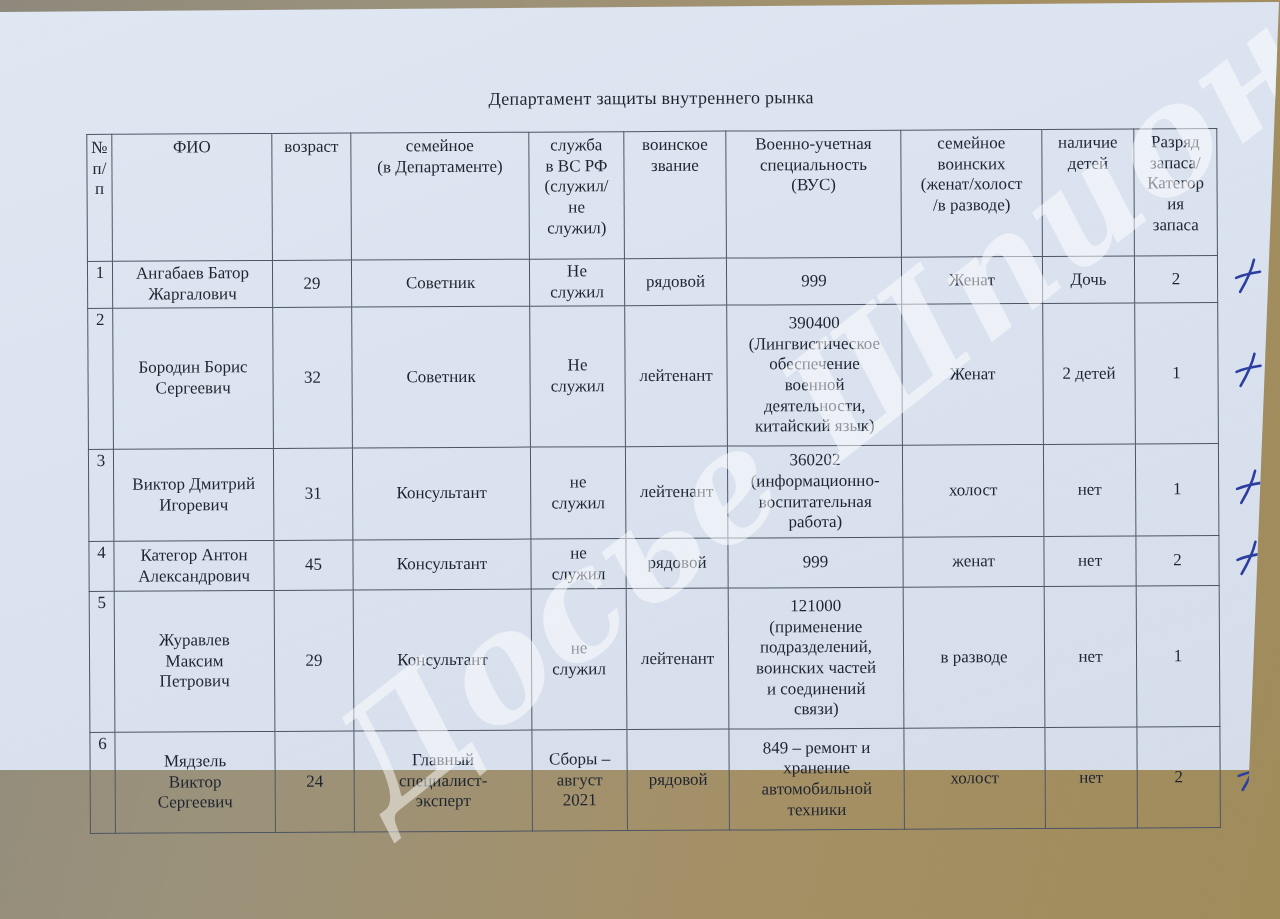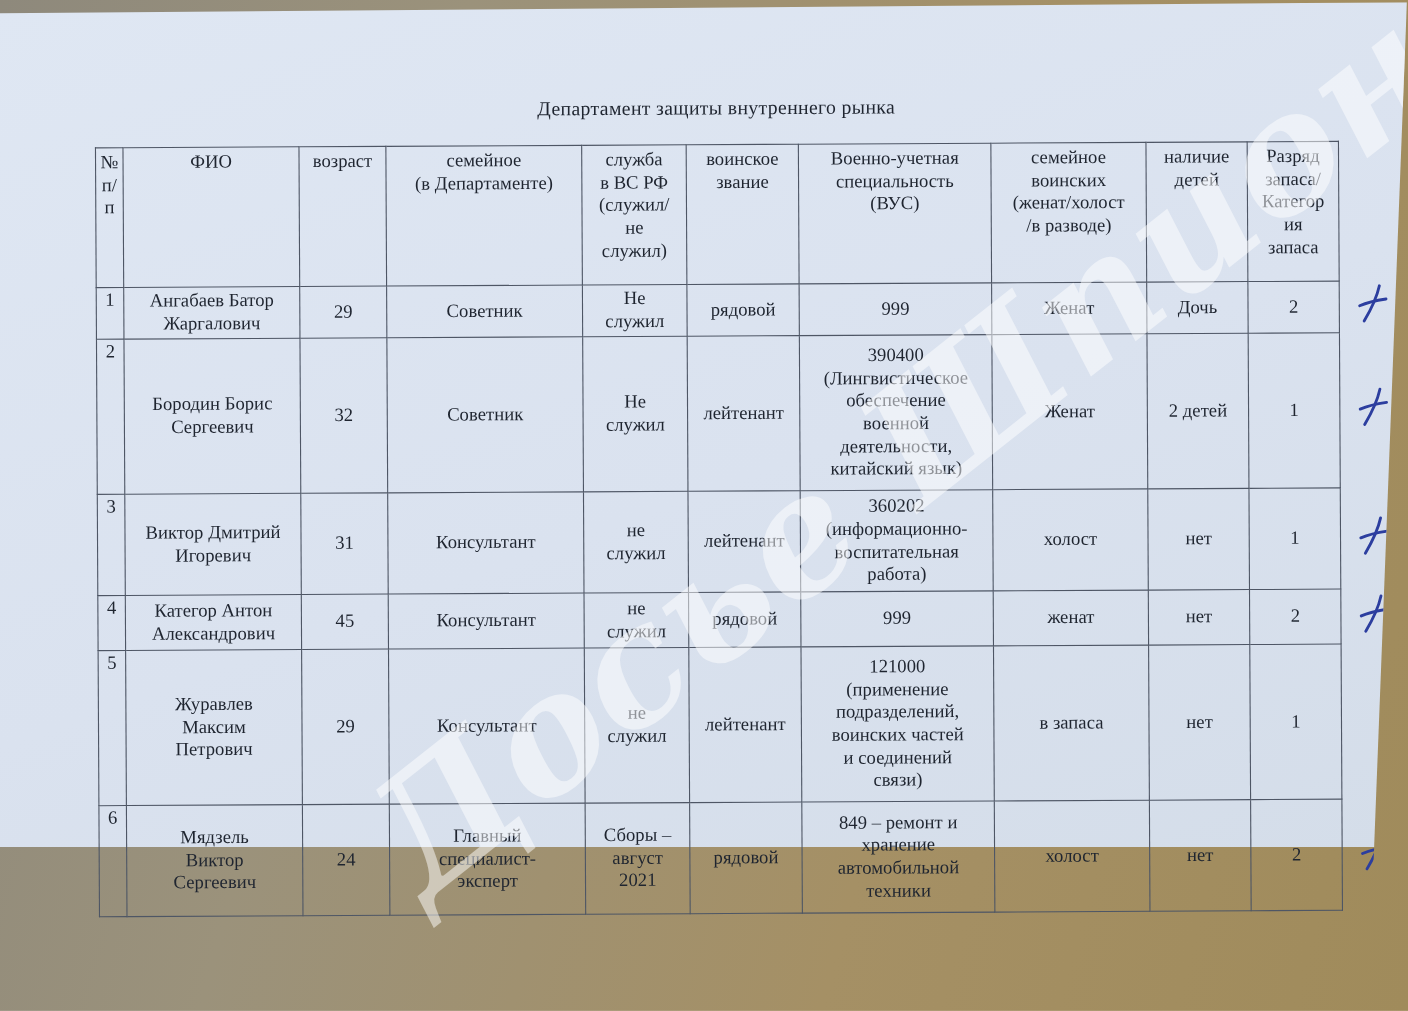--- a/index.html
+++ b/index.html
@@ -199,21 +199,21 @@
               <td>Консультант</td>
               <td>не
 служил</td>
               <td>лейтенант</td>
               <td>121000
 (применение
 подразделений,
 воинских частей
 и соединений
 связи)</td>
-              <td>в запаса</td>
+              <td>в разводе</td>
               <td>нет</td>
               <td>1</td>
               <td class="mark-col"></td>
             </tr>
             <tr>
               <td>6</td>
               <td>Мядзель
 Виктор
 Сергеевич</td>
               <td>24</td>

